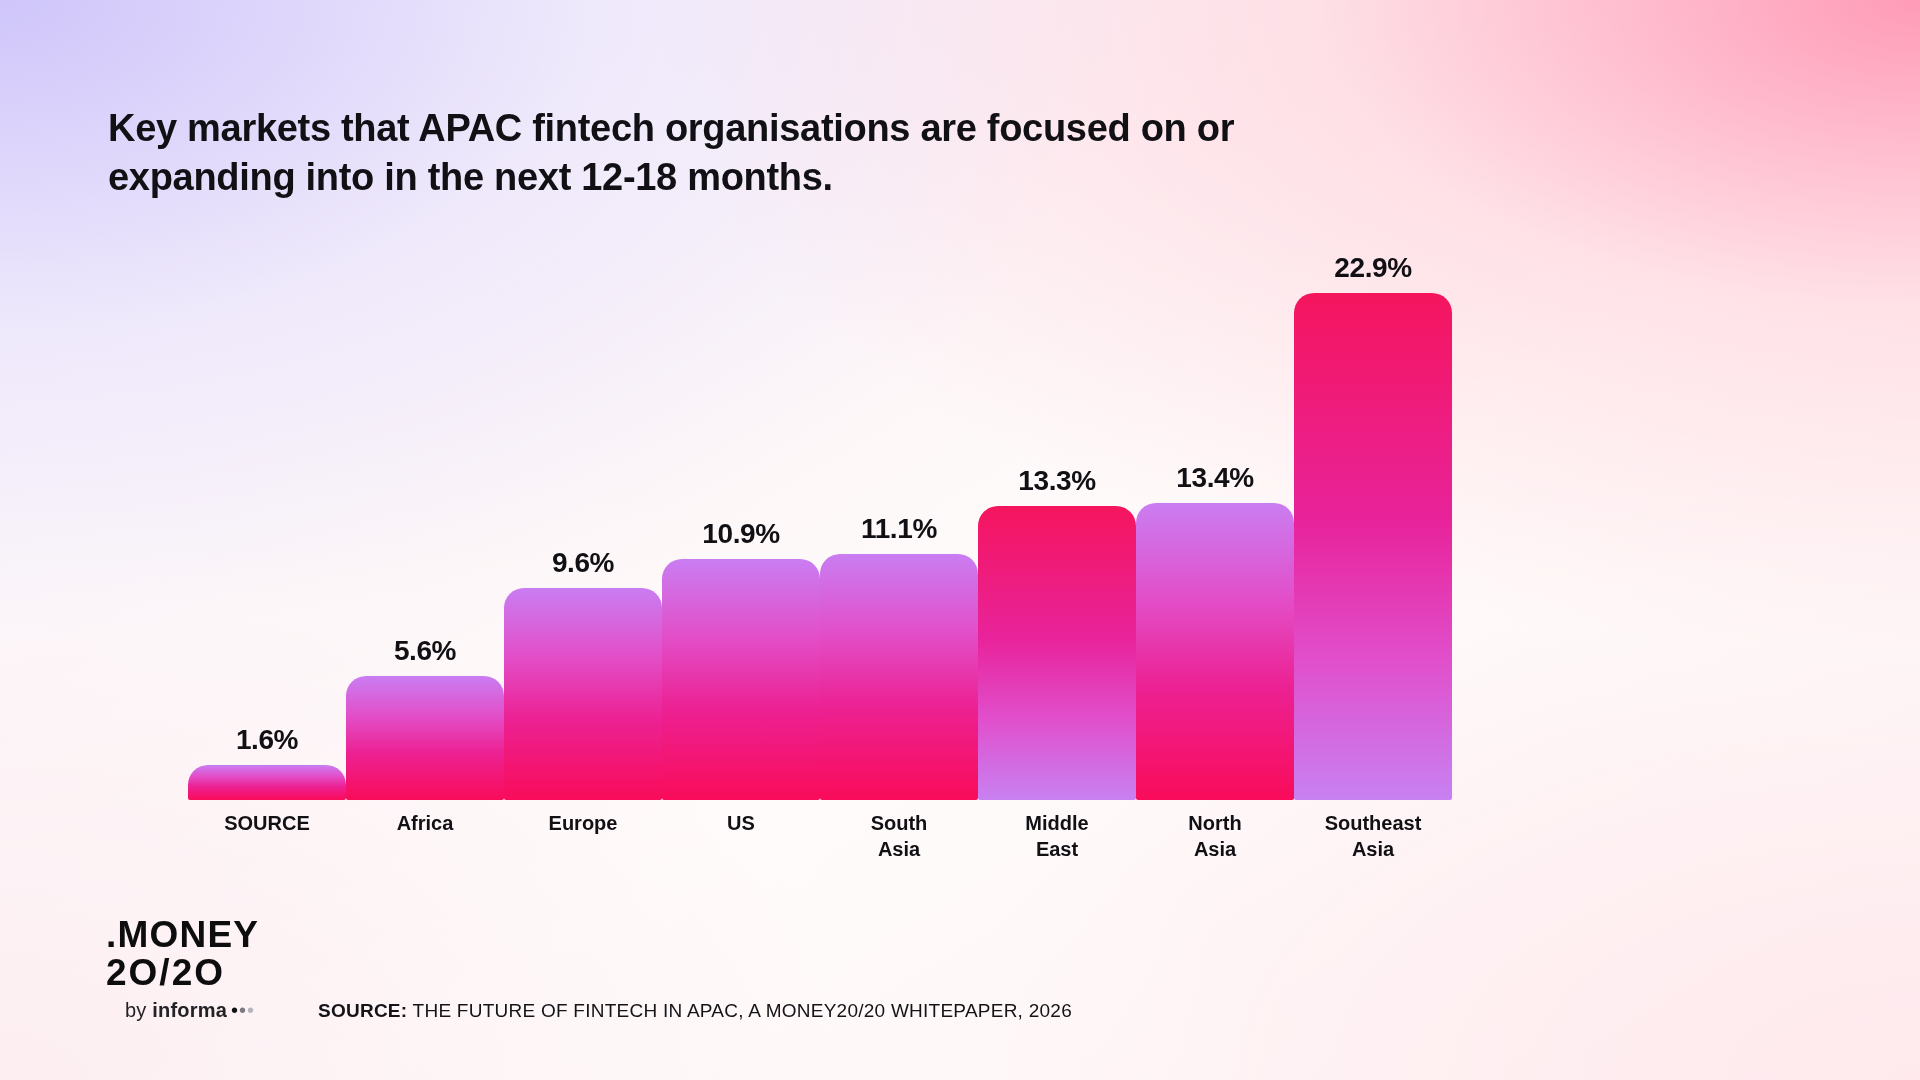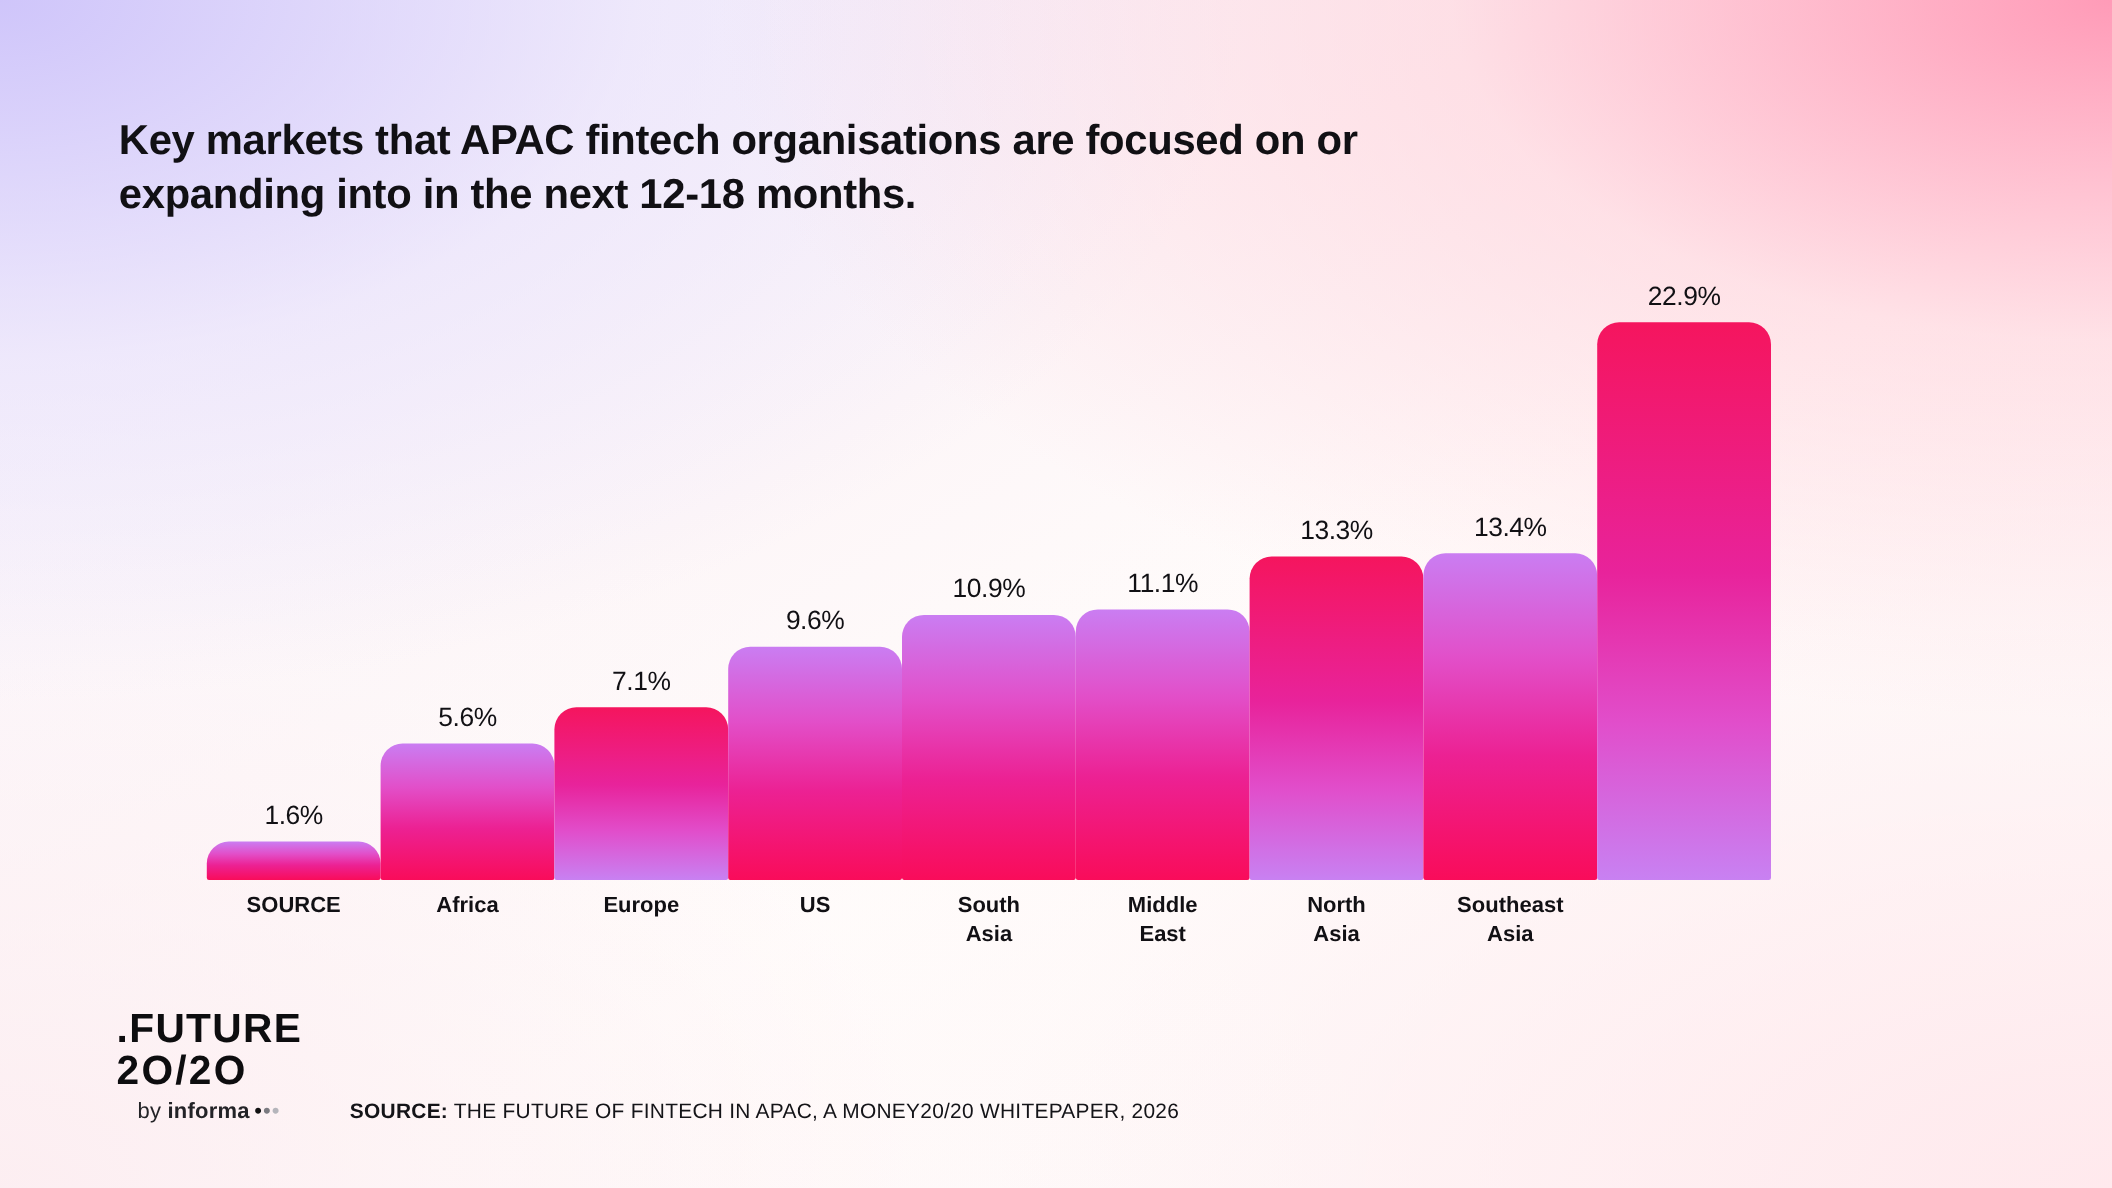--- a/index.html
+++ b/index.html
@@ -44,22 +44,22 @@
     position:relative;
     height:100%;
     display:flex;
     flex-direction:column;
     justify-content:flex-end;
     align-items:center;
     width:158px;
     margin-right:0px;
   }
   .bar-value {
-    font-size:24px;
-    font-weight:400;
+    font-size:28px;
+    font-weight:700;
     color:#111014;
     letter-spacing:-0.4px;
     margin-bottom:9px;
     white-space:nowrap;
   }
   .bar {
     width:100%;
     border-radius:20px 20px 2px 2px;
   }
   .bar.grad-a { background:linear-gradient(180deg,#f5155e 0%, #e8239b 45%, #e14ecb 72%, #c881f2 100%); }
@@ -137,24 +137,20 @@
   <div class="plot" id="plot">
       <div class="bar-slot">
         <div class="bar-value">1.6%</div>
         <div class="bar grad-b" style="height: 35.4px;"></div>
       </div>
       <div class="bar-slot">
         <div class="bar-value">5.6%</div>
         <div class="bar grad-b" style="height: 124px;"></div>
       </div>
       <div class="bar-slot">
-        <div class="bar-value">7.1%</div>
-        <div class="bar grad-a" style="height: 157.2px;"></div>
-      </div>
-      <div class="bar-slot">
         <div class="bar-value">9.6%</div>
         <div class="bar grad-b" style="height: 212.5px;"></div>
       </div>
       <div class="bar-slot">
         <div class="bar-value">10.9%</div>
         <div class="bar grad-b" style="height: 241.3px;"></div>
       </div>
       <div class="bar-slot">
         <div class="bar-value">11.1%</div>
         <div class="bar grad-b" style="height: 245.8px;"></div>
@@ -198,18 +194,18 @@
         <div>Asia</div>
       </div>
       <div class="axis-cell">
         <div>Southeast</div>
         <div>Asia</div>
       </div>
     </div>
 </div>
 
 <div class="logo">
-  <div class="logo-l1">.FUTURE</div>
+  <div class="logo-l1">.MONEY</div>
   <div class="logo-l2">2O/2O</div>
   <div class="logo-by"><span>by </span><b>informa</b><span class="dots"><i class="d1">•</i><i class="d2">•</i><i class="d3">•</i></span></div>
 </div>
 
 <div class="source"><b>SOURCE:</b><span> THE FUTURE OF FINTECH IN APAC, A MONEY20/20 WHITEPAPER, 2026</span></div>
 
 </body></html>

